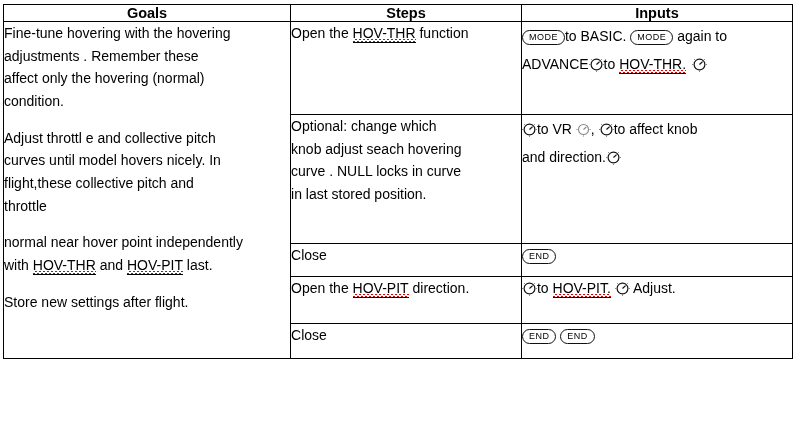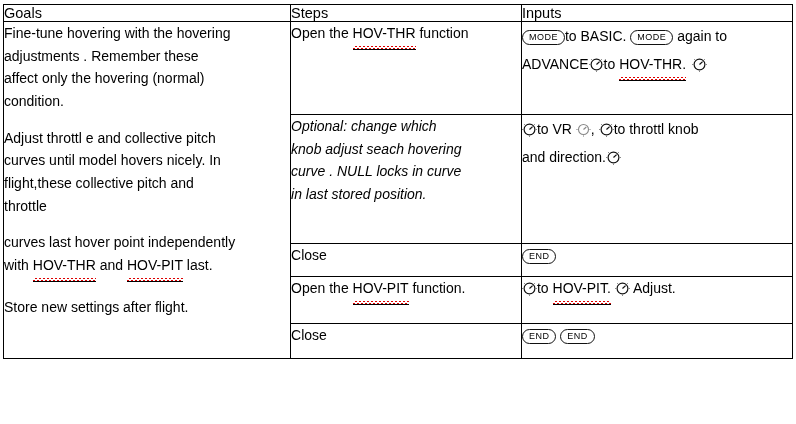--- a/index.html
+++ b/index.html
@@ -29,55 +29,55 @@
   table.doc-table td, table.doc-table th {
     border: 1px solid #000000;
     vertical-align: top;
     padding: 0;
   }
   .col-goals { width: 286px; }
   .col-steps { width: 230px; }
   .col-inputs { width: 270px; }
 
   th.head-cell {
-    text-align: left;
-    font-weight: normal;
+    text-align: center;
+    font-weight: bold;
     font-size: 14.5px;
     padding: 5px 0 6px 0;
     vertical-align: middle;
   }
 
   .cell-pad {
     padding: 9px 10px 8px 10px;
     font-size: 14px;
     line-height: 1.62;
     margin-top: 43px;
   }
   .goal-para { margin: 0 0 14px 0; }
   .goal-para:last-child { margin-bottom: 0; }
 
   .steps-cell {
     vertical-align: middle;
     font-size: 14px;
     line-height: 1.62;
     padding: 8px 10px 8px 11px;
   }
-  .steps-cell.italic { font-style: italic; }
+  .steps-cell.italic { }
   .inputs-cell {
     vertical-align: middle;
     font-size: 14px;
     line-height: 2.0;
     padding: 8px 8px 8px 10px;
   }
   .inputs-cell.tight { line-height: 1.7; }
   .squig {
     position: relative;
     white-space: nowrap;
     display: inline-block;
-    padding-bottom: 8px;
+    padding-bottom: 1px;
     border-bottom: 2px solid transparent;
     background-repeat: repeat-x;
     background-position: 0 100%;
     background-size: 4px 3px;
     background-image:
       radial-gradient(circle at 1px 2.5px, #d00 0.9px, rgba(0,0,0,0) 1.1px),
       radial-gradient(circle at 3px 0.5px, #d00 0.9px, rgba(0,0,0,0) 1.1px);
   }
   .ul {
     border-bottom: 1px solid #000;
@@ -137,21 +137,21 @@
             <div>affect  only the hovering (normal)</div>
             <div>condition.</div>
           </div>
           <div class="goal-para">
             <div>Adjust throttl e and collective pitch</div>
             <div>curves until model hovers nicely. In</div>
             <div>  flight,these collective pitch and</div>
             <div>throttle</div>
           </div>
           <div class="goal-para">
-            <div>curves last hover point independently</div>
+            <div>normal near hover point independently</div>
             <div>
               <span>with </span><span class="ul squig">HOV-THR</span><span> and </span><span class="ul squig">HOV-PIT</span><span> last.</span>
             </div>
           </div>
           <div class="goal-para">
             <div>Store new settings after flight.</div>
           </div>
         </td>
         <td class="steps-cell" style="height:92px">
           <span>Open the </span><span class="ul squig">HOV-THR</span><span> function</span>
@@ -210,21 +210,21 @@
                   <line x1="7.5" y1="13.2" x2="7.5" y2="14.8" stroke="#aaa" stroke-width="1"></line>
                 </svg></span><span>,</span>
             <span class="knob"><svg width="15" height="15" viewBox="0 0 15 15">
                   <circle cx="7.5" cy="7.5" r="5.4" fill="#fff" stroke="#111" stroke-width="1.2"></circle>
                   <line x1="7.5" y1="7.5" x2="10.6" y2="4.6" stroke="#111" stroke-width="1.2"></line>
                   <line x1="1.6" y1="7.5" x2="0" y2="7.5" stroke="#888" stroke-width="1"></line>
                   <line x1="13.4" y1="7.5" x2="15" y2="7.5" stroke="#888" stroke-width="1"></line>
                   <line x1="7.5" y1="13.4" x2="7.5" y2="15" stroke="#888" stroke-width="1"></line>
                   <line x1="3.3" y1="3.3" x2="2.1" y2="2.1" stroke="#888" stroke-width="1"></line>
                   <line x1="11.7" y1="3.3" x2="12.9" y2="2.1" stroke="#888" stroke-width="1"></line>
-                </svg></span><span>to throttl knob</span>
+                </svg></span><span>to affect knob</span>
           </div>
           <div class="nowrap">
             <span>and direction.</span><span class="knob"><svg width="15" height="15" viewBox="0 0 15 15">
                   <circle cx="7.5" cy="7.5" r="5.4" fill="#fff" stroke="#111" stroke-width="1.2"></circle>
                   <line x1="7.5" y1="7.5" x2="10.6" y2="4.6" stroke="#111" stroke-width="1.2"></line>
                   <line x1="1.6" y1="7.5" x2="0" y2="7.5" stroke="#888" stroke-width="1"></line>
                   <line x1="13.4" y1="7.5" x2="15" y2="7.5" stroke="#888" stroke-width="1"></line>
                   <line x1="7.5" y1="13.4" x2="7.5" y2="15" stroke="#888" stroke-width="1"></line>
                   <line x1="3.3" y1="3.3" x2="2.1" y2="2.1" stroke="#888" stroke-width="1"></line>
                   <line x1="11.7" y1="3.3" x2="12.9" y2="2.1" stroke="#888" stroke-width="1"></line>
@@ -235,21 +235,21 @@
 
       <tr>
         <td class="steps-cell" style="height:32px">Close</td>
         <td class="inputs-cell tight">
           <span class="btn-pill">END</span>
         </td>
       </tr>
 
       <tr>
         <td class="steps-cell" style="height:46px">
-          <span>Open the </span><span class="ul squig">HOV-PIT</span><span> function.</span>
+          <span>Open the </span><span class="ul squig">HOV-PIT</span><span> direction.</span>
         </td>
         <td class="inputs-cell tight">
           <span class="knob"><svg width="15" height="15" viewBox="0 0 15 15">
                 <circle cx="7.5" cy="7.5" r="5.4" fill="#fff" stroke="#111" stroke-width="1.2"></circle>
                 <line x1="7.5" y1="7.5" x2="10.6" y2="4.6" stroke="#111" stroke-width="1.2"></line>
                 <line x1="1.6" y1="7.5" x2="0" y2="7.5" stroke="#888" stroke-width="1"></line>
                 <line x1="13.4" y1="7.5" x2="15" y2="7.5" stroke="#888" stroke-width="1"></line>
                 <line x1="7.5" y1="13.4" x2="7.5" y2="15" stroke="#888" stroke-width="1"></line>
                 <line x1="3.3" y1="3.3" x2="2.1" y2="2.1" stroke="#888" stroke-width="1"></line>
                 <line x1="11.7" y1="3.3" x2="12.9" y2="2.1" stroke="#888" stroke-width="1"></line>

